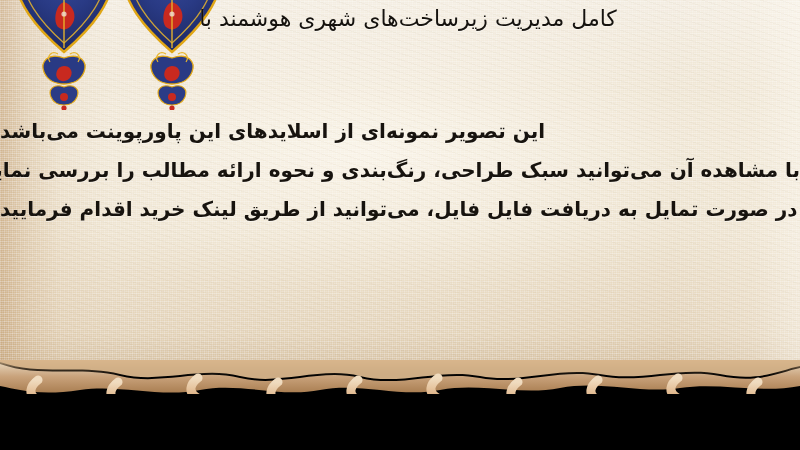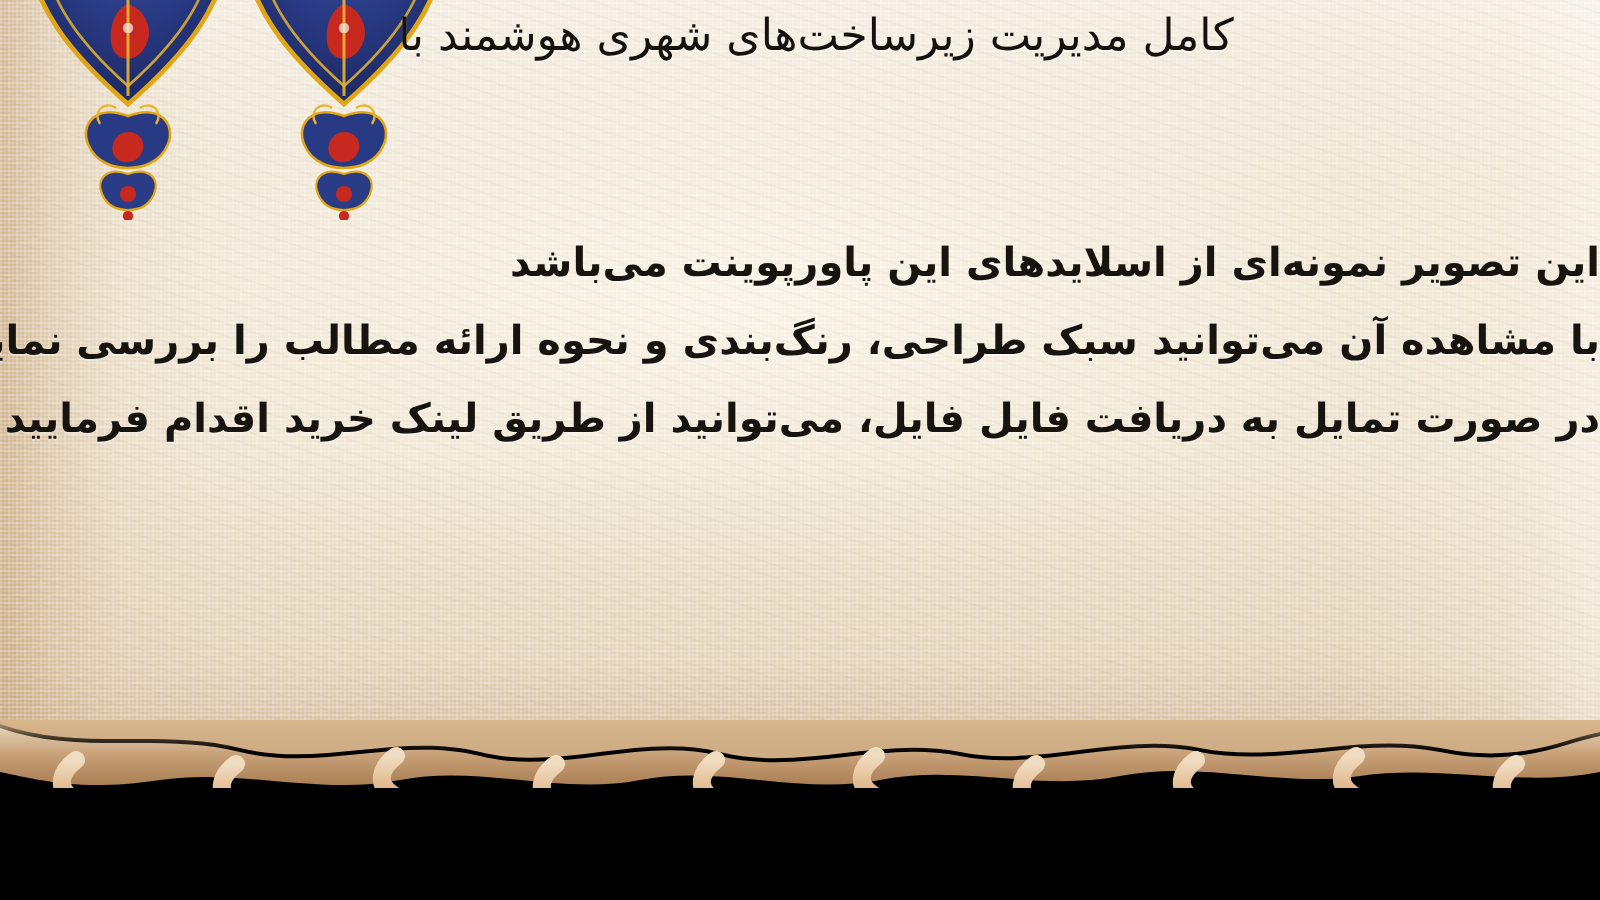--- a/index.html
+++ b/index.html
@@ -88,21 +88,21 @@
     text-align:center;direction:rtl;
   }
   .title-line{
     font-family:"DejaVu Sans","Liberation Sans",sans-serif;
     font-size:22px;line-height:34px;color:#15120e;
     letter-spacing:0px;white-space:nowrap;
     text-shadow:0 1px 0 rgba(255,255,255,.38);
   }
   .body-block{
     position:absolute;right:0;left:0;top:112px;
-    text-align:right;direction:rtl;
+    text-align:left;direction:rtl;
   }
   .body-line{
     font-family:"DejaVu Sans","Liberation Sans",sans-serif;
     font-size:20px;line-height:39px;color:#17130e;
     white-space:nowrap;font-weight:600;
     text-shadow:0 1px 0 rgba(255,255,255,.34);
   }
 
   
   .fringe-band{

